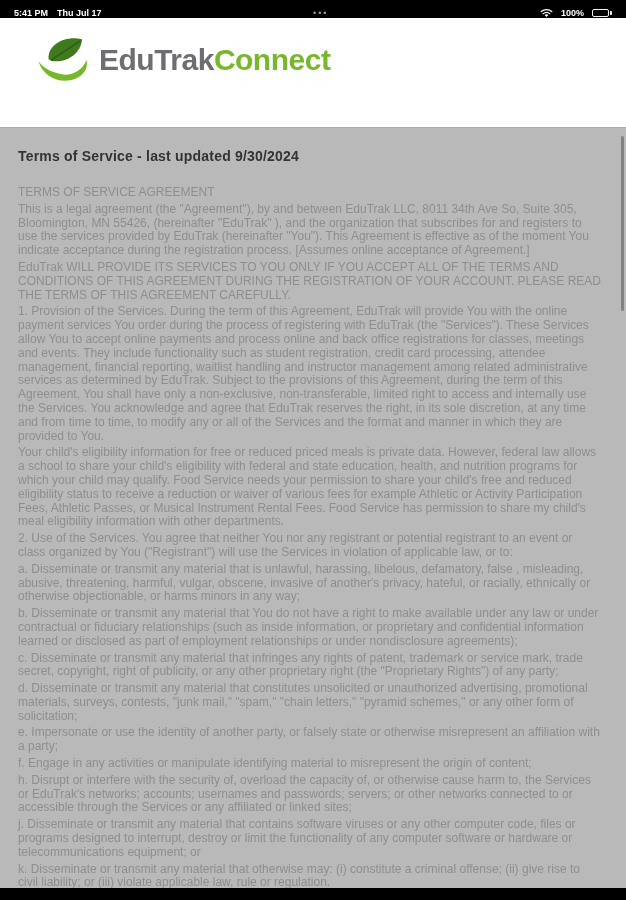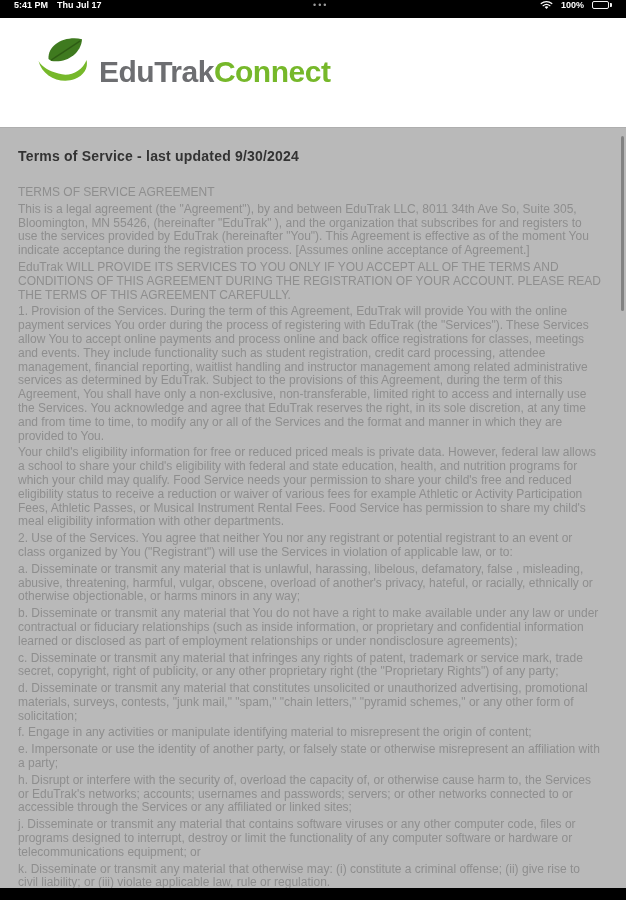--- a/index.html
+++ b/index.html
@@ -3,35 +3,35 @@
 <meta charset="utf-8">
 <style>
   * { margin:0; padding:0; box-sizing:border-box; }
   html,body { background:#222; }
   .screen {
     width:626px; height:900px; margin:0 auto; background:#000;
     position:relative; overflow:hidden;
     font-family:"Liberation Sans", sans-serif;
   }
   
-  .status-bar { height:18px; display:flex; align-items:flex-start; justify-content:space-between; padding:0 14px; background:#000; }
+  .status-bar { height:18px; display:flex; align-items:flex-end; justify-content:space-between; padding:0 14px; background:#000; }
   .sb-left { display:flex; gap:9px; color:#fff; font-size:9px; font-weight:bold; }
   .sb-center { color:#9a9a9a; font-size:9px; letter-spacing:2px; }
   .sb-right { display:flex; align-items:center; gap:8px; color:#fff; font-size:9px; font-weight:bold; }
   .wifi { display:inline-flex; }
   .battery { display:flex; align-items:center; }
   .battery-body { width:17px; height:8px; border:1px solid rgba(255,255,255,.95); border-radius:2px; padding:1px; }
   .battery-fill { width:100%; height:100%; background:#fff; border-radius:1px; }
   .battery-cap { width:2px; height:4px; background:rgba(255,255,255,.95); border-radius:0 1px 1px 0; margin-left:1px; }
   
   .app-header {
     background:#ffffff; height:110px; padding:13px 0 0 34px;
     border-bottom:1px solid #aeaeae;
   }
-  .logo { display:flex; align-items:flex-end; gap:7px; }
+  .logo { display:flex; align-items:center; gap:7px; }
   .logo-mark { width:58px; height:58px; flex:0 0 auto; }
   .logo-text { font-size:30px; font-weight:bold; letter-spacing:-0.5px; white-space:nowrap; }
   .brand-primary { color:#6d6e71; }
   .brand-secondary { color:#76b82a; }
   
   .content {
     position:relative; background:#b9b9b9; height:760px;
     padding:20px 24px 0 18px; overflow:hidden;
   }
   .doc-title { font-size:14px; font-weight:bold; color:#333333; letter-spacing:.2px; margin-bottom:22px; }
@@ -88,26 +88,26 @@
 
   <div class="content">
     <div class="doc-title">Terms of Service - last updated 9/30/2024</div>
     <div class="doc-body">
         <p class="doc-paragraph">TERMS OF SERVICE AGREEMENT</p>
         <p class="doc-paragraph">This is a legal agreement (the "Agreement"), by and between EduTrak LLC, 8011 34th Ave So, Suite 305, Bloomington, MN 55426, (hereinafter "EduTrak" ), and the organization that subscribes for and registers to use the services provided by EduTrak (hereinafter "You"). This Agreement is effective as of the moment You indicate acceptance during the registration process. [Assumes online acceptance of Agreement.]</p>
         <p class="doc-paragraph">EduTrak WILL PROVIDE ITS SERVICES TO YOU ONLY IF YOU ACCEPT ALL OF THE TERMS AND CONDITIONS OF THIS AGREEMENT DURING THE REGISTRATION OF YOUR ACCOUNT. PLEASE READ THE TERMS OF THIS AGREEMENT CAREFULLY.</p>
         <p class="doc-paragraph">1. Provision of the Services. During the term of this Agreement, EduTrak will provide You with the online payment services You order during the process of registering with EduTrak (the "Services"). These Services allow You to accept online payments and process online and back office registrations for classes, meetings and events. They include functionality such as student registration, credit card processing, attendee management, financial reporting, waitlist handling and instructor management among related administrative services as determined by EduTrak. Subject to the provisions of this Agreement, during the term of this Agreement, You shall have only a non-exclusive, non-transferable, limited right to access and internally use the Services. You acknowledge and agree that EduTrak reserves the right, in its sole discretion, at any time and from time to time, to modify any or all of the Services and the format and manner in which they are provided to You.</p>
         <p class="doc-paragraph">Your child's eligibility information for free or reduced priced meals is private data. However, federal law allows a school to share your child's eligibility with federal and state education, health, and nutrition programs for which your child may qualify. Food Service needs your permission to share your child's free and reduced eligibility status to receive a reduction or waiver of various fees for example Athletic or Activity Participation Fees, Athletic Passes, or Musical Instrument Rental Fees. Food Service has permission to share my child's meal eligibility information with other departments.</p>
         <p class="doc-paragraph">2. Use of the Services. You agree that neither You nor any registrant or potential registrant to an event or class organized by You ("Registrant") will use the Services in violation of applicable law, or to:</p>
-        <p class="doc-paragraph">a. Disseminate or transmit any material that is unlawful, harassing, libelous, defamatory, false , misleading, abusive, threatening, harmful, vulgar, obscene, overload of another's privacy, hateful, or racially, ethnically or otherwise objectionable, or harms minors in any way;</p>
+        <p class="doc-paragraph">a. Disseminate or transmit any material that is unlawful, harassing, libelous, defamatory, false , misleading, abusive, threatening, harmful, vulgar, obscene, invasive of another's privacy, hateful, or racially, ethnically or otherwise objectionable, or harms minors in any way;</p>
         <p class="doc-paragraph">b. Disseminate or transmit any material that You do not have a right to make available under any law or under contractual or fiduciary relationships (such as inside information, or proprietary and confidential information learned or disclosed as part of employment relationships or under nondisclosure agreements);</p>
         <p class="doc-paragraph">c. Disseminate or transmit any material that infringes any rights of patent, trademark or service mark, trade secret, copyright, right of publicity, or any other proprietary right (the "Proprietary Rights") of any party;</p>
         <p class="doc-paragraph">d. Disseminate or transmit any material that constitutes unsolicited or unauthorized advertising, promotional materials, surveys, contests, "junk mail," "spam," "chain letters," "pyramid schemes," or any other form of solicitation;</p>
+        <p class="doc-paragraph">e. Impersonate or use the identity of another party, or falsely state or otherwise misrepresent an affiliation with a party;</p>
         <p class="doc-paragraph">f. Engage in any activities or manipulate identifying material to misrepresent the origin of content;</p>
-        <p class="doc-paragraph">e. Impersonate or use the identity of another party, or falsely state or otherwise misrepresent an affiliation with a party;</p>
         <p class="doc-paragraph">h. Disrupt or interfere with the security of, overload the capacity of, or otherwise cause harm to, the Services or EduTrak's networks; accounts; usernames and passwords; servers; or other networks connected to or accessible through the Services or any affiliated or linked sites;</p>
         <p class="doc-paragraph">j. Disseminate or transmit any material that contains software viruses or any other computer code, files or programs designed to interrupt, destroy or limit the functionality of any computer software or hardware or telecommunications equipment; or</p>
         <p class="doc-paragraph">k. Disseminate or transmit any material that otherwise may: (i) constitute a criminal offense; (ii) give rise to civil liability; or (iii) violate applicable law, rule or regulation.</p>
       </div>
     <div class="scrollbar-thumb"></div>
   </div>
 
   <div class="home-bar"></div>
 
 </div>

